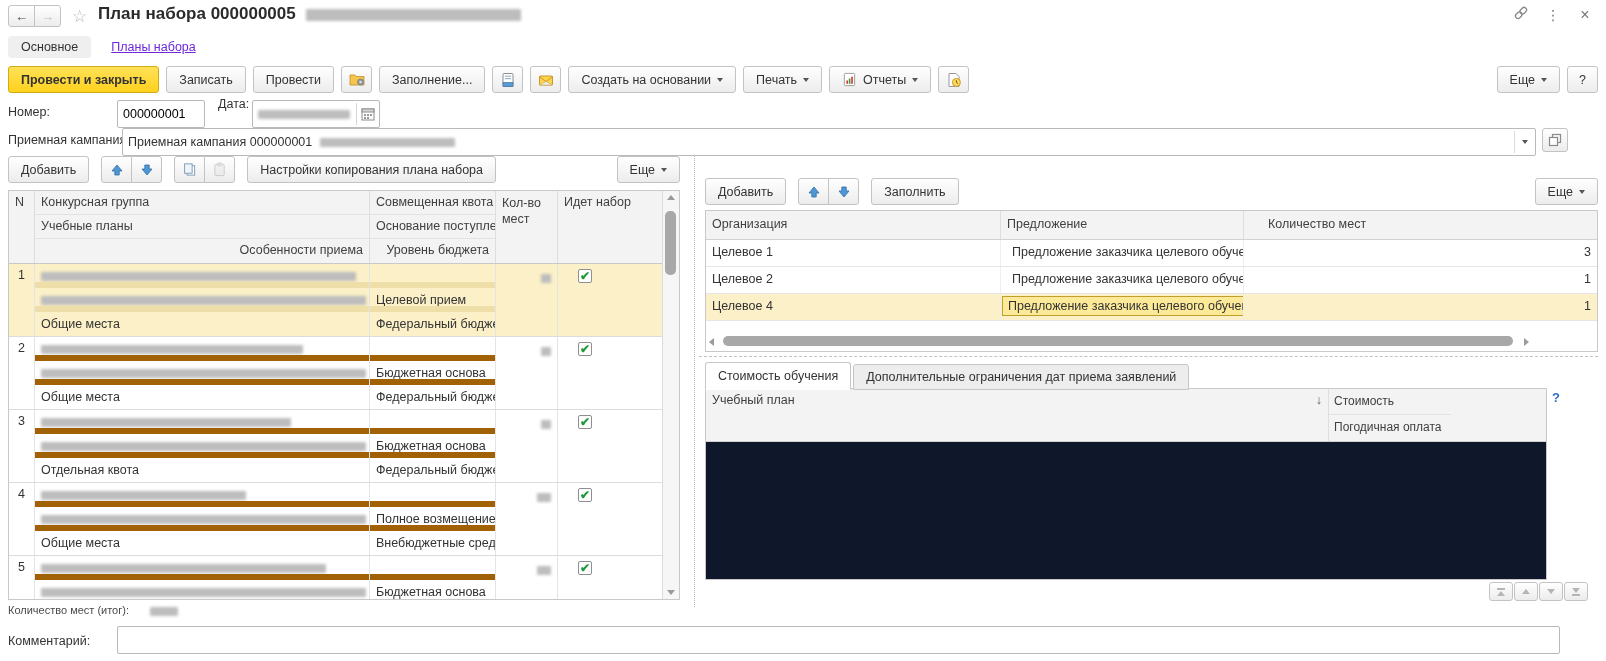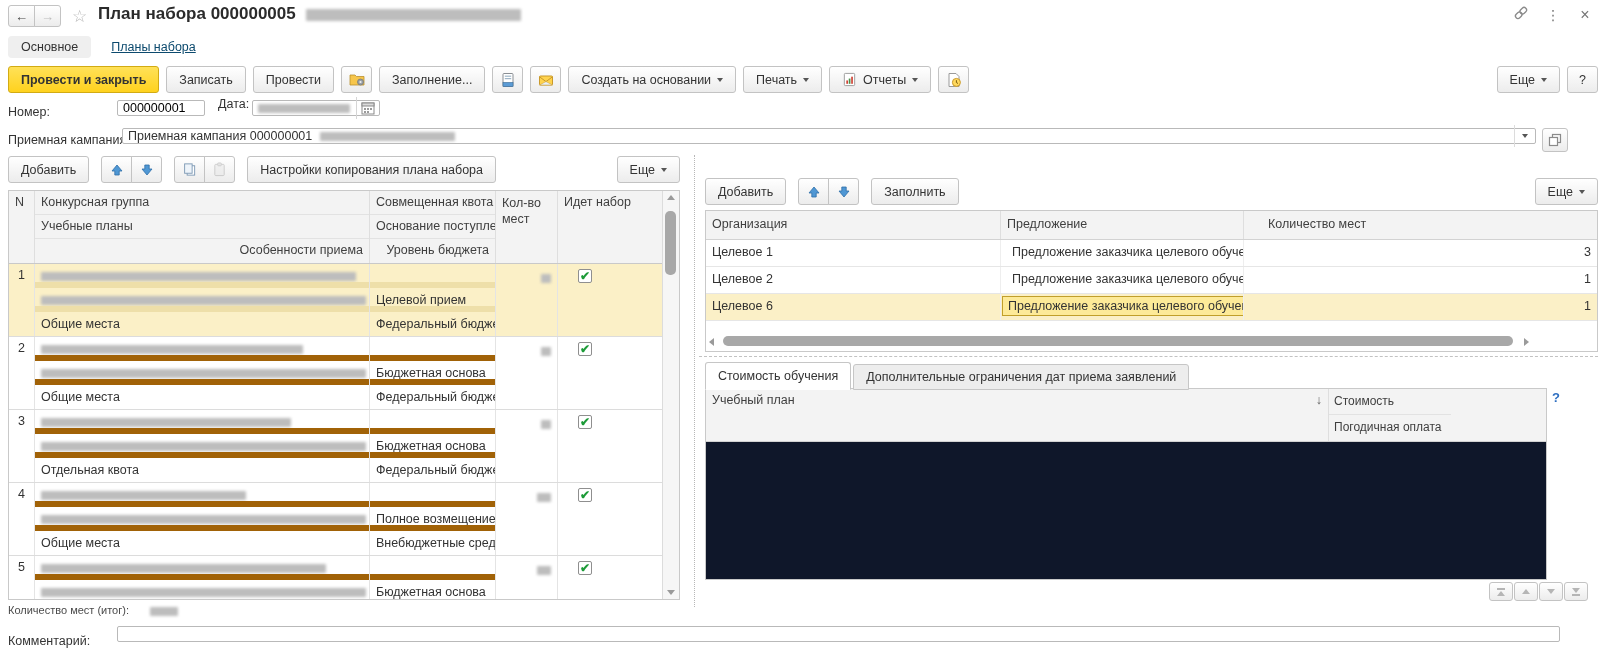--- a/index.html
+++ b/index.html
@@ -12,42 +12,42 @@
        padding:0 12px;background:linear-gradient(#ffffff,#ececec);border:1px solid #c3c3c3;
        border-radius:3px;font-size:12.5px;color:#333;white-space:nowrap;box-sizing:border-box;cursor:default;}
   .btn.icon{width:31px;padding:0;}
   .btn.primary{background:linear-gradient(#ffe158,#ffd21e);border-color:#d2ab13;font-weight:bold;}
   .caret{width:0;height:0;border-left:3.5px solid transparent;border-right:3.5px solid transparent;
          border-top:4px solid #555;display:inline-block;}
   .group{display:inline-flex;}
   .group .btn{border-radius:0;margin-left:-1px;}
   .group .btn:first-child{border-radius:3px 0 0 3px;margin-left:0;}
   .group .btn:last-child{border-radius:0 3px 3px 0;}
-  .field{display:inline-flex;align-items:center;height:16px;border:1px solid #b9b9b9;border-radius:2px;
+  .field{display:inline-flex;align-items:center;height:28px;border:1px solid #b9b9b9;border-radius:2px;
          background:#fff;box-sizing:border-box;padding:0 5px;font-size:12.5px;}
   .lbl{line-height:24px;color:#333;}
   .redact{display:inline-block;height:9px;background:#bdbdbd;border-radius:1px;filter:blur(1.6px);vertical-align:middle;}
   .cb{display:inline-block;width:14px;height:14px;border:1px solid #8f8f8f;border-radius:2px;background:#fff;
       box-sizing:border-box;text-align:center;line-height:12px;}
   .cb .mark{color:#1d9b38;font-size:12px;font-weight:bold;}
 
   
   .topbar{position:absolute;left:0;top:0;width:1606px;height:30px;}
   .navgroup{position:absolute;left:8px;top:5px;}
   .navgroup .btn{height:22px;width:27px;padding:0;font-size:13px;}
   .star{position:absolute;left:72px;top:6px;font-size:17px;color:#b9b9b9;}
   .title{position:absolute;left:98px;top:4px;font-size:17px;font-weight:bold;color:#2b2b2b;white-space:nowrap;}
   .title .redact{height:12px;width:215px;margin-left:10px;}
   .winicons{position:absolute;right:12px;top:5px;display:flex;align-items:center;gap:14px;color:#777;}
   .winicons .ic{width:18px;text-align:center;font-size:14px;}
 
   
   .navtabs{position:absolute;left:8px;top:34px;display:flex;align-items:center;gap:20px;height:26px;}
   .ntab{padding:4px 13px;background:#efefef;border-radius:4px;color:#333;}
-  .nlink{color:#0c4a6e;text-decoration:underline;cursor:pointer;}
+  .nlink{color:#6d28d9;text-decoration:underline;cursor:pointer;}
 
   
   .toolbar{position:absolute;left:8px;top:66px;width:1590px;display:flex;align-items:center;gap:7px;}
   .toolbar .spacer{flex:1;}
 
   
   .row-number-f{position:absolute;left:8px;top:100px;}
   .f-num{position:absolute;left:117px;top:100px;width:88px;}
   .lbl-date{position:absolute;left:218px;top:92px;}
   .f-date{position:absolute;left:252px;top:100px;width:128px;padding:0;}
@@ -437,21 +437,21 @@
           <div class="c">Целевое 1</div>
           <div class="c"><span class="offer-box">Предложение заказчика целевого обучен…</span></div>
           <div class="c places" style="border-right: none;">3</div>
         </div>
         <div class="ogrid orow">
           <div class="c">Целевое 2</div>
           <div class="c"><span class="offer-box">Предложение заказчика целевого обучен…</span></div>
           <div class="c places" style="border-right: none;">1</div>
         </div>
         <div class="ogrid orow sel">
-          <div class="c">Целевое 6</div>
+          <div class="c">Целевое 4</div>
           <div class="c"><span class="offer-box focused">Предложение заказчика целевого обучен…</span></div>
           <div class="c places" style="border-right: none;">1</div>
         </div>
       </div>
     <div class="hscroll">
       <span class="tri left a1"></span>
       <div class="thumb"></div>
       <span class="tri right a2"></span>
     </div>
   </div>

